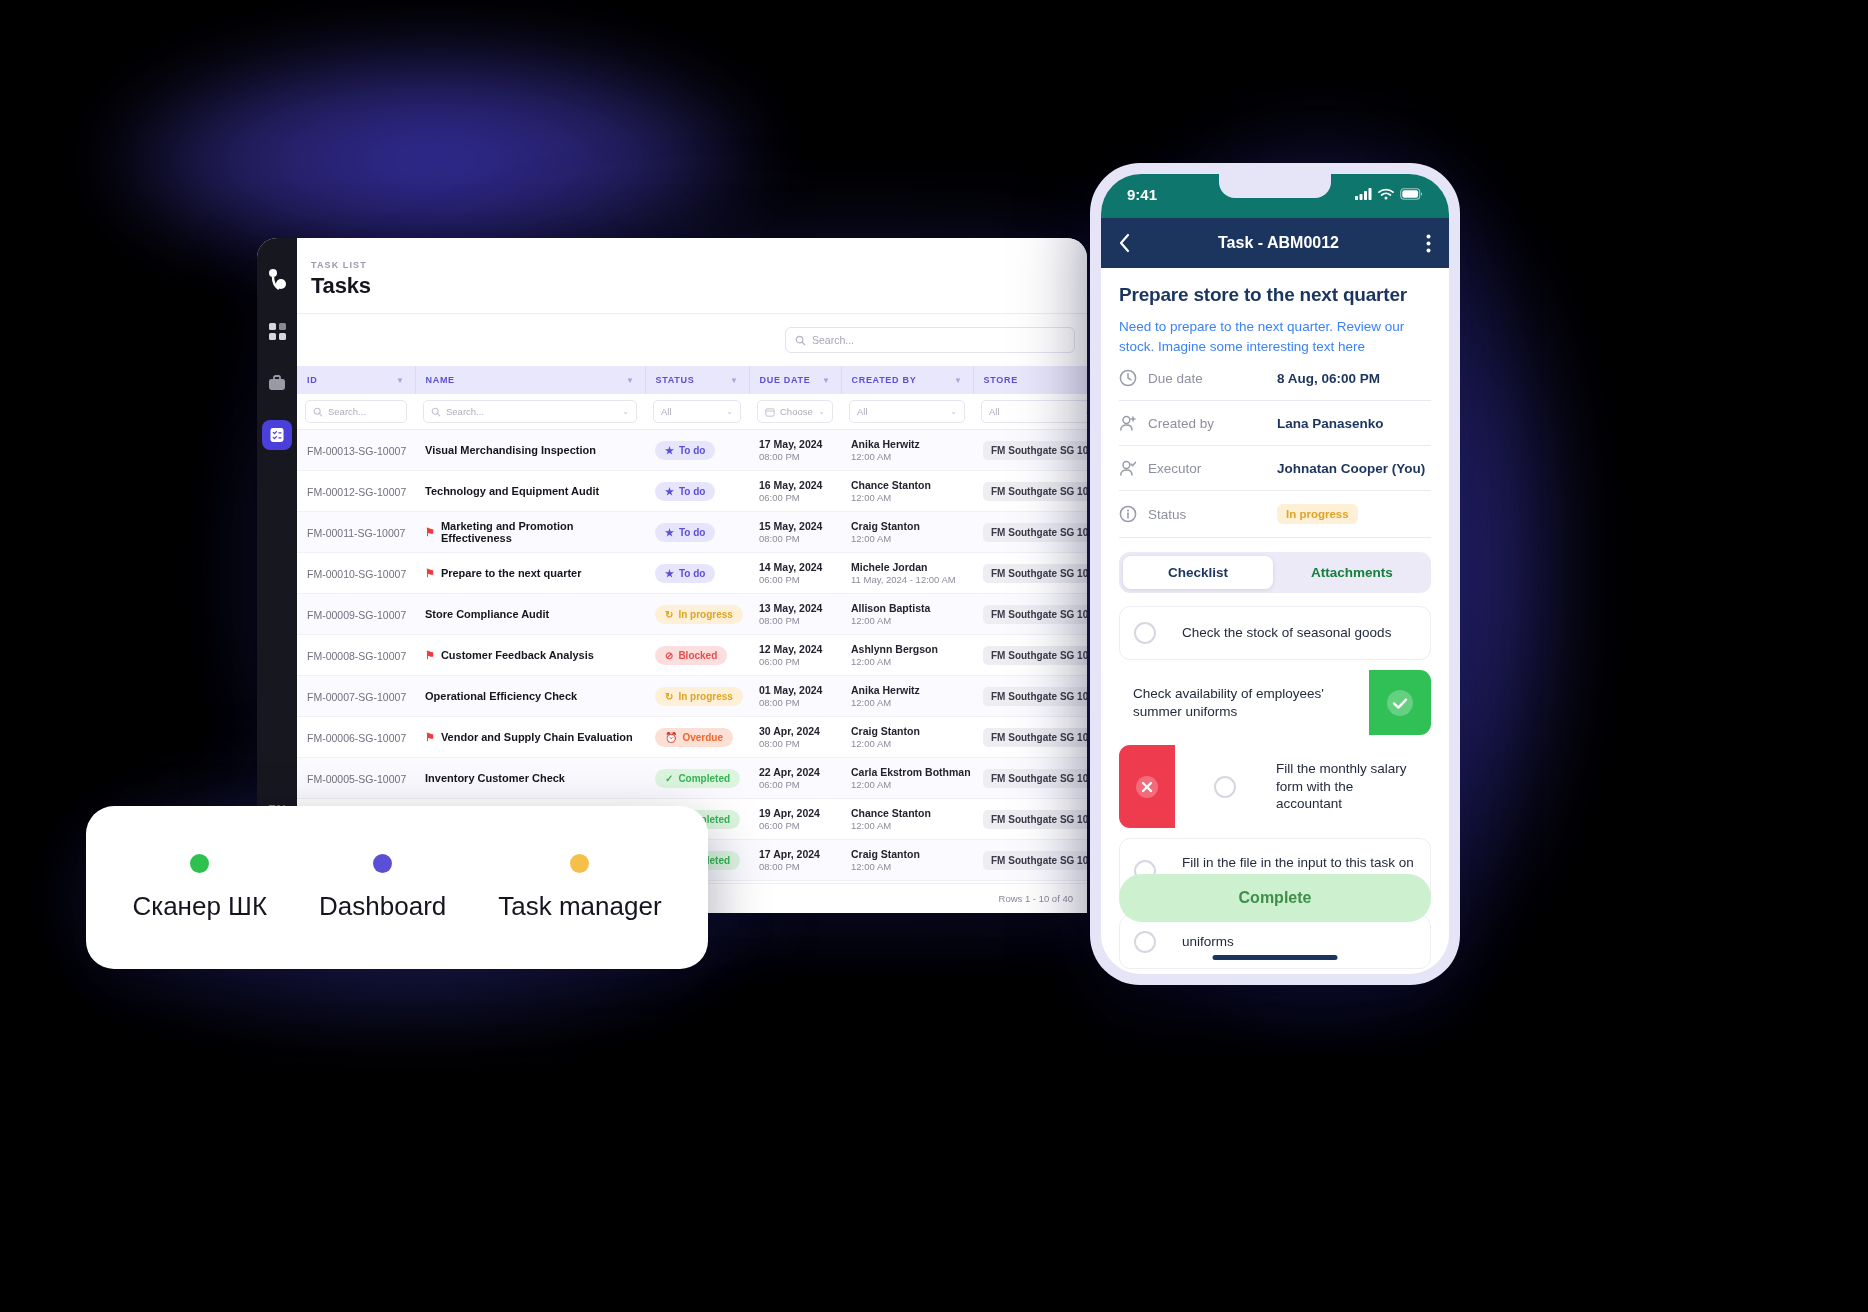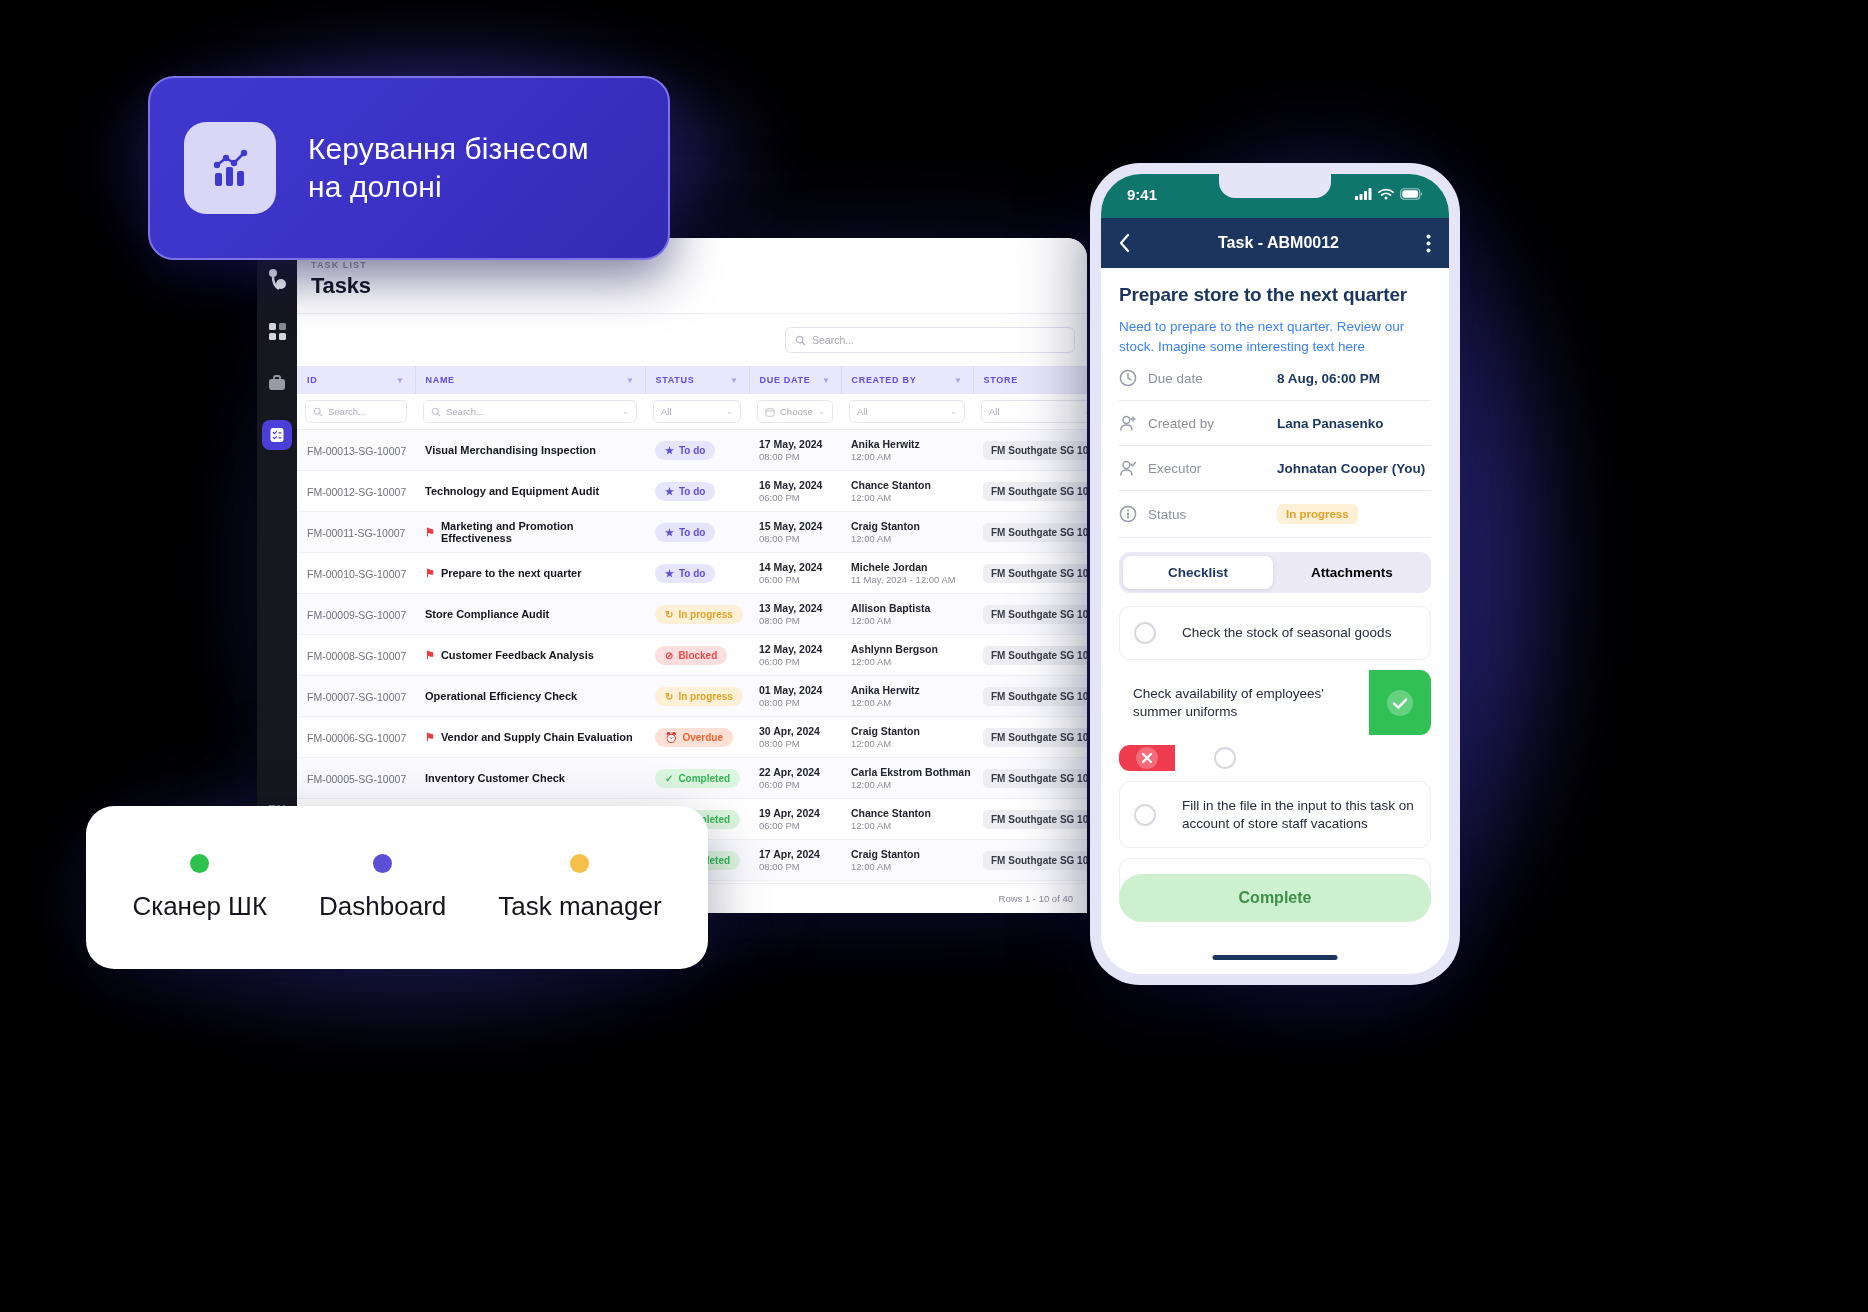--- a/index.html
+++ b/index.html
@@ -189,21 +189,21 @@
     background: #fdf0d6; color: #e0a326; font-size: 11.5px; font-weight: 700;
     border-radius: 6px; padding: 4px 9px;
   }
 
   .tabs {
     margin: 14px 18px 0; background: #eceaf6; border-radius: 11px;
     display: flex; padding: 4px; gap: 4px;
   }
   .tab {
     flex: 1; text-align: center; padding: 9px 0; border-radius: 8px;
-    font-size: 13.5px; font-weight: 700; color: #000000;
+    font-size: 13.5px; font-weight: 700; color: #15803d;
   }
   .tab.active { background: #fff; color: #1b355f; box-shadow: 0 1px 4px rgba(0,0,0,.1); }
 
   .chk-list { margin: 13px 18px 0; display: flex; flex-direction: column; gap: 10px; }
   .chk {
     background: #fff; border: 1px solid #ededf3; border-radius: 11px;
     display: flex; align-items: center; gap: 26px; padding: 15px 14px;
     font-size: 13.5px; color: #232b3d; line-height: 1.3;
   }
   .circle { width: 22px; height: 22px; flex: 0 0 22px; border: 2px solid #d7d7e2; border-radius: 50%; }
@@ -225,38 +225,20 @@
 </head>
 <body>
 
 <div id="stage">
 
   <div class="glow glow-a"></div>
   <div class="glow glow-b"></div>
   <div class="glow glow-c"></div>
   <div class="glow glow-d"></div>
 
-  <div class="banner">
-    <div class="banner-icon">
-      <svg width="52" height="52" viewBox="0 0 52 52">
-        <rect x="11" y="31" width="7" height="13" rx="2" fill="#4038cf"></rect>
-        <rect x="22" y="25" width="7" height="19" rx="2" fill="#4038cf"></rect>
-        <rect x="33" y="29" width="7" height="15" rx="2" fill="#4038cf"></rect>
-        <polyline points="13,23 22,16 30,21 40,11" fill="none" stroke="#4038cf" stroke-width="2.6" stroke-linecap="round" stroke-linejoin="round"></polyline>
-        <circle cx="13" cy="23" r="3.2" fill="#4038cf"></circle>
-        <circle cx="22" cy="16" r="3.2" fill="#4038cf"></circle>
-        <circle cx="30" cy="21" r="3.2" fill="#4038cf"></circle>
-        <circle cx="40" cy="11" r="3.2" fill="#4038cf"></circle>
-      </svg>
-    </div>
-    <div class="banner-title">
-      <div>Керування бізнесом</div>
-      <div>на долоні</div>
-    </div>
-  </div>
 
   <div class="desktop">
     <div class="dt-inner">
 
       <div class="sidebar">
         <div class="side-ico">
           <svg width="20" height="22" viewBox="0 0 20 22">
             <circle cx="6" cy="5" r="4" fill="#fff"></circle>
             <path d="M6 9 q0 8 6 12" stroke="#fff" stroke-width="2.4" fill="none"></path>
             <circle cx="14" cy="16" r="5" fill="#fff"></circle>
@@ -773,20 +755,21 @@
             </div>
             <div class="chk swiped">
               <span class="sw-red">
                 <svg width="26" height="26" viewBox="0 0 26 26">
                   <circle cx="13" cy="13" r="11" fill="#fff" opacity=".25"></circle>
                   <line x1="9" y1="9" x2="17" y2="17" stroke="#fff" stroke-width="2.3" stroke-linecap="round"></line>
                   <line x1="17" y1="9" x2="9" y2="17" stroke="#fff" stroke-width="2.3" stroke-linecap="round"></line>
                 </svg>
               </span>
               <span class="circle" style="margin-left:13px"></span>
+              <span class="sw-text">Fill the monthly salary form with the accountant</span>
             </div>
             <div class="chk">
               <span class="circle"></span>
               <span>Fill in the file in the input to this task on account of store staff vacations</span>
             </div>
             <div class="chk">
               <span class="circle"></span>
               <span>uniforms</span>
             </div>
           </div>

